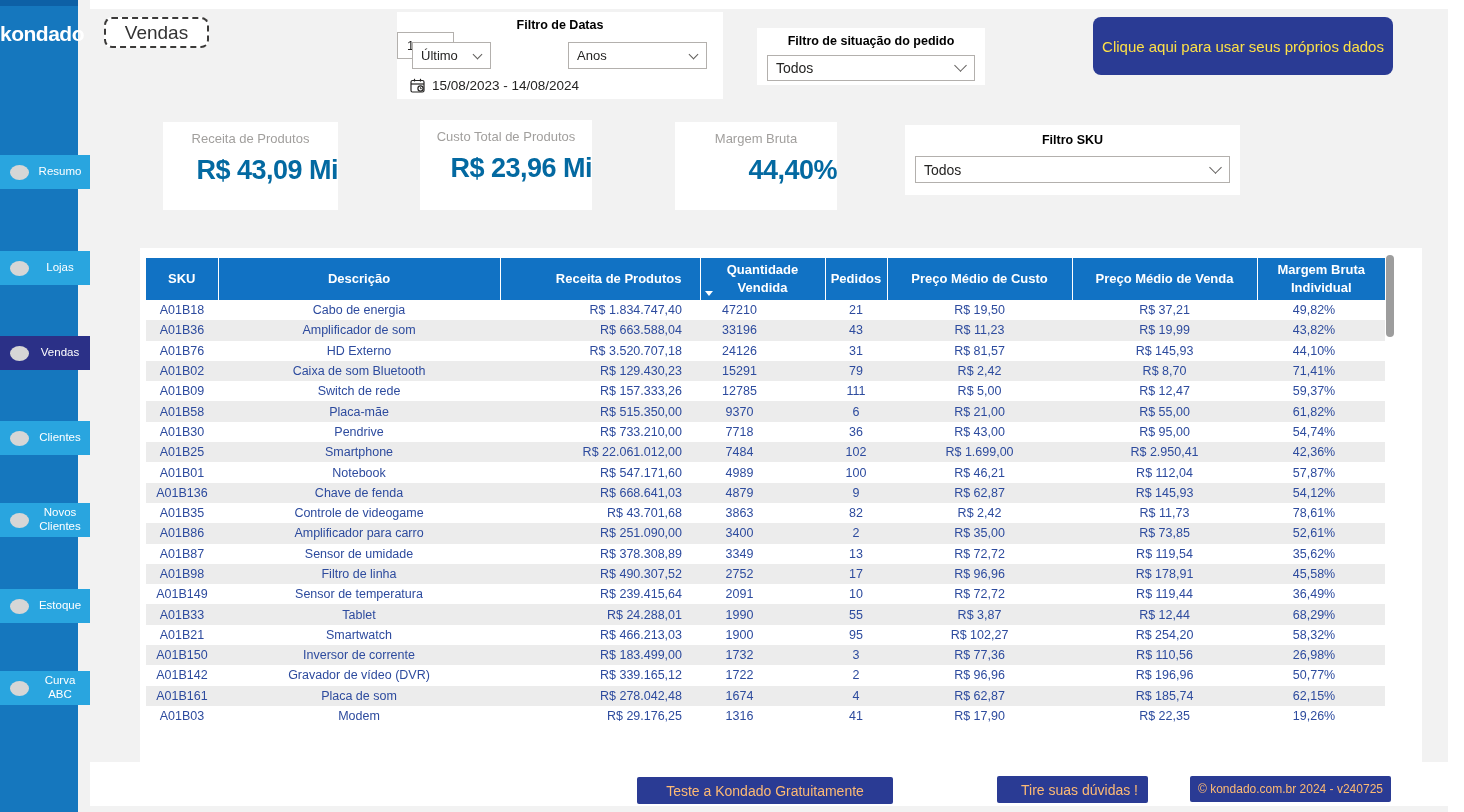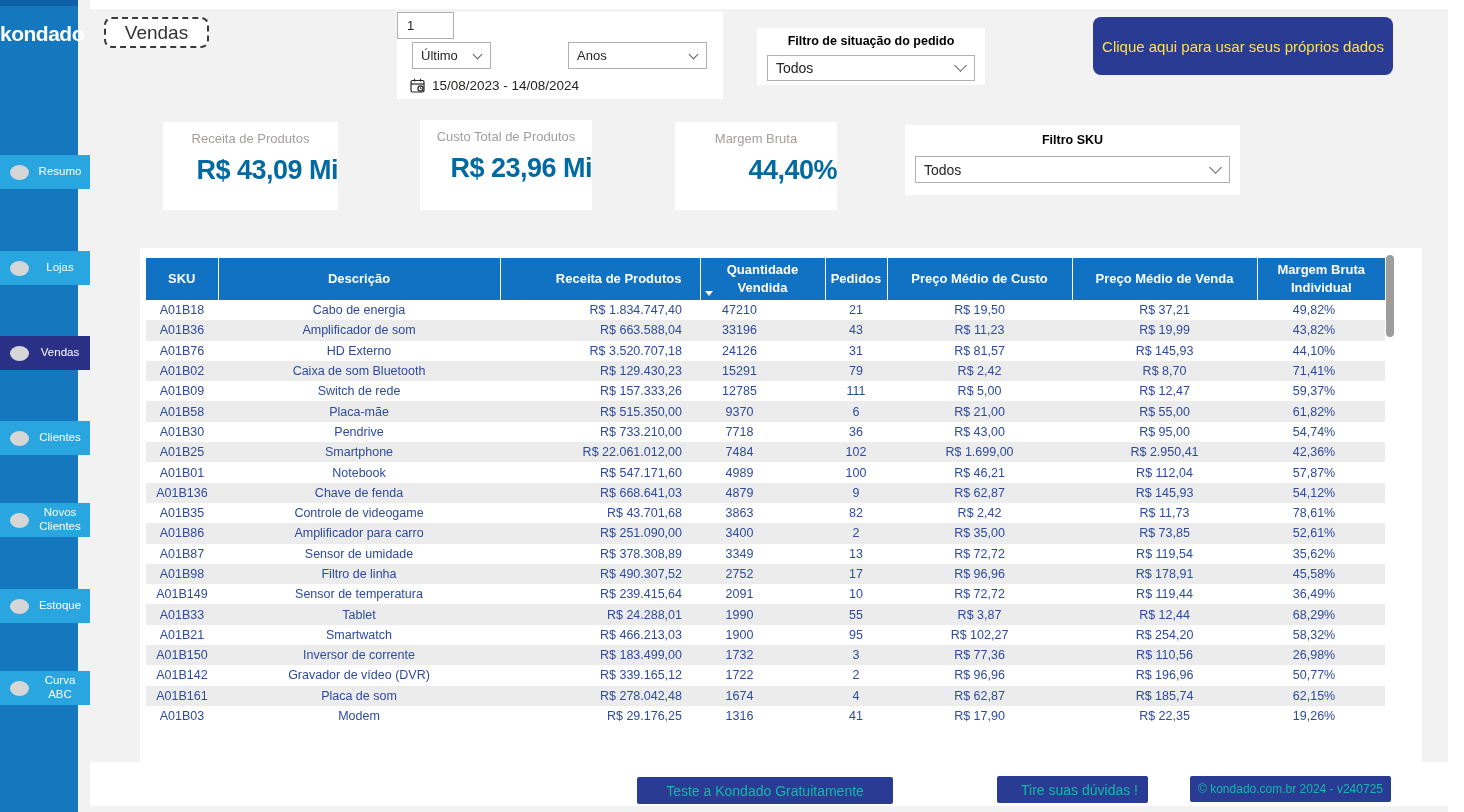--- a/index.html
+++ b/index.html
@@ -89,21 +89,21 @@
   td.c-qtd{text-align:center; padding-right:48px;}
   th.c-qtd{padding-right:4px;}
   td.c-margem{text-align:center; padding-right:16px;}
   .sort-arrow{
     position:absolute; left:4px; bottom:4px; width:0; height:0;
     border-left:4px solid transparent; border-right:4px solid transparent; border-top:5px solid #fff;
   }
   .scroll-thumb{position:absolute; left:1246px; top:7px; width:8px; height:82px; background:#9D9D9D; border-radius:4px; cursor:pointer;}
   
   .foot-btn{
-    position:absolute; background:var(--navy-button); color:#14b8a6; display:flex; align-items:center;
+    position:absolute; background:var(--navy-button); color:#fdba74; display:flex; align-items:center;
     justify-content:center; border-radius:2px; cursor:pointer; z-index:3;
   }
   #foot-btn-0{left:637px; top:777px; width:256px; height:27px; font-size:14px;}
   #foot-btn-1{left:997px; top:776px; width:151px; height:27px; font-size:14px;padding-left:14px;}
   #foot-copy{left:1190px; top:776px; width:201px; height:26px; font-size:12px;}
 </style>
 </head>
 <body>
 
 <div class="top-white"></div>
@@ -147,20 +147,21 @@
   <div class="side-item" style="top: 671px;">
     <span class="dot"></span>
     <span class="lbl">Curva ABC</span>
   </div>
 </nav>
 </div>
 
 <div class="title-box">Vendas</div>
 
 <div class="panel" id="panel-date">
+  <div class="panel-title">Filtro de Datas</div>
   <div class="dd" id="dd-ultimo">
     <span>Último</span>
     <span class="chevron"></span>
   </div>
   <input id="num-years" value="1" style="">
   <div class="dd" id="dd-anos">
     <span>Anos</span>
     <span class="chevron"></span>
   </div>
   <div id="date-range">

